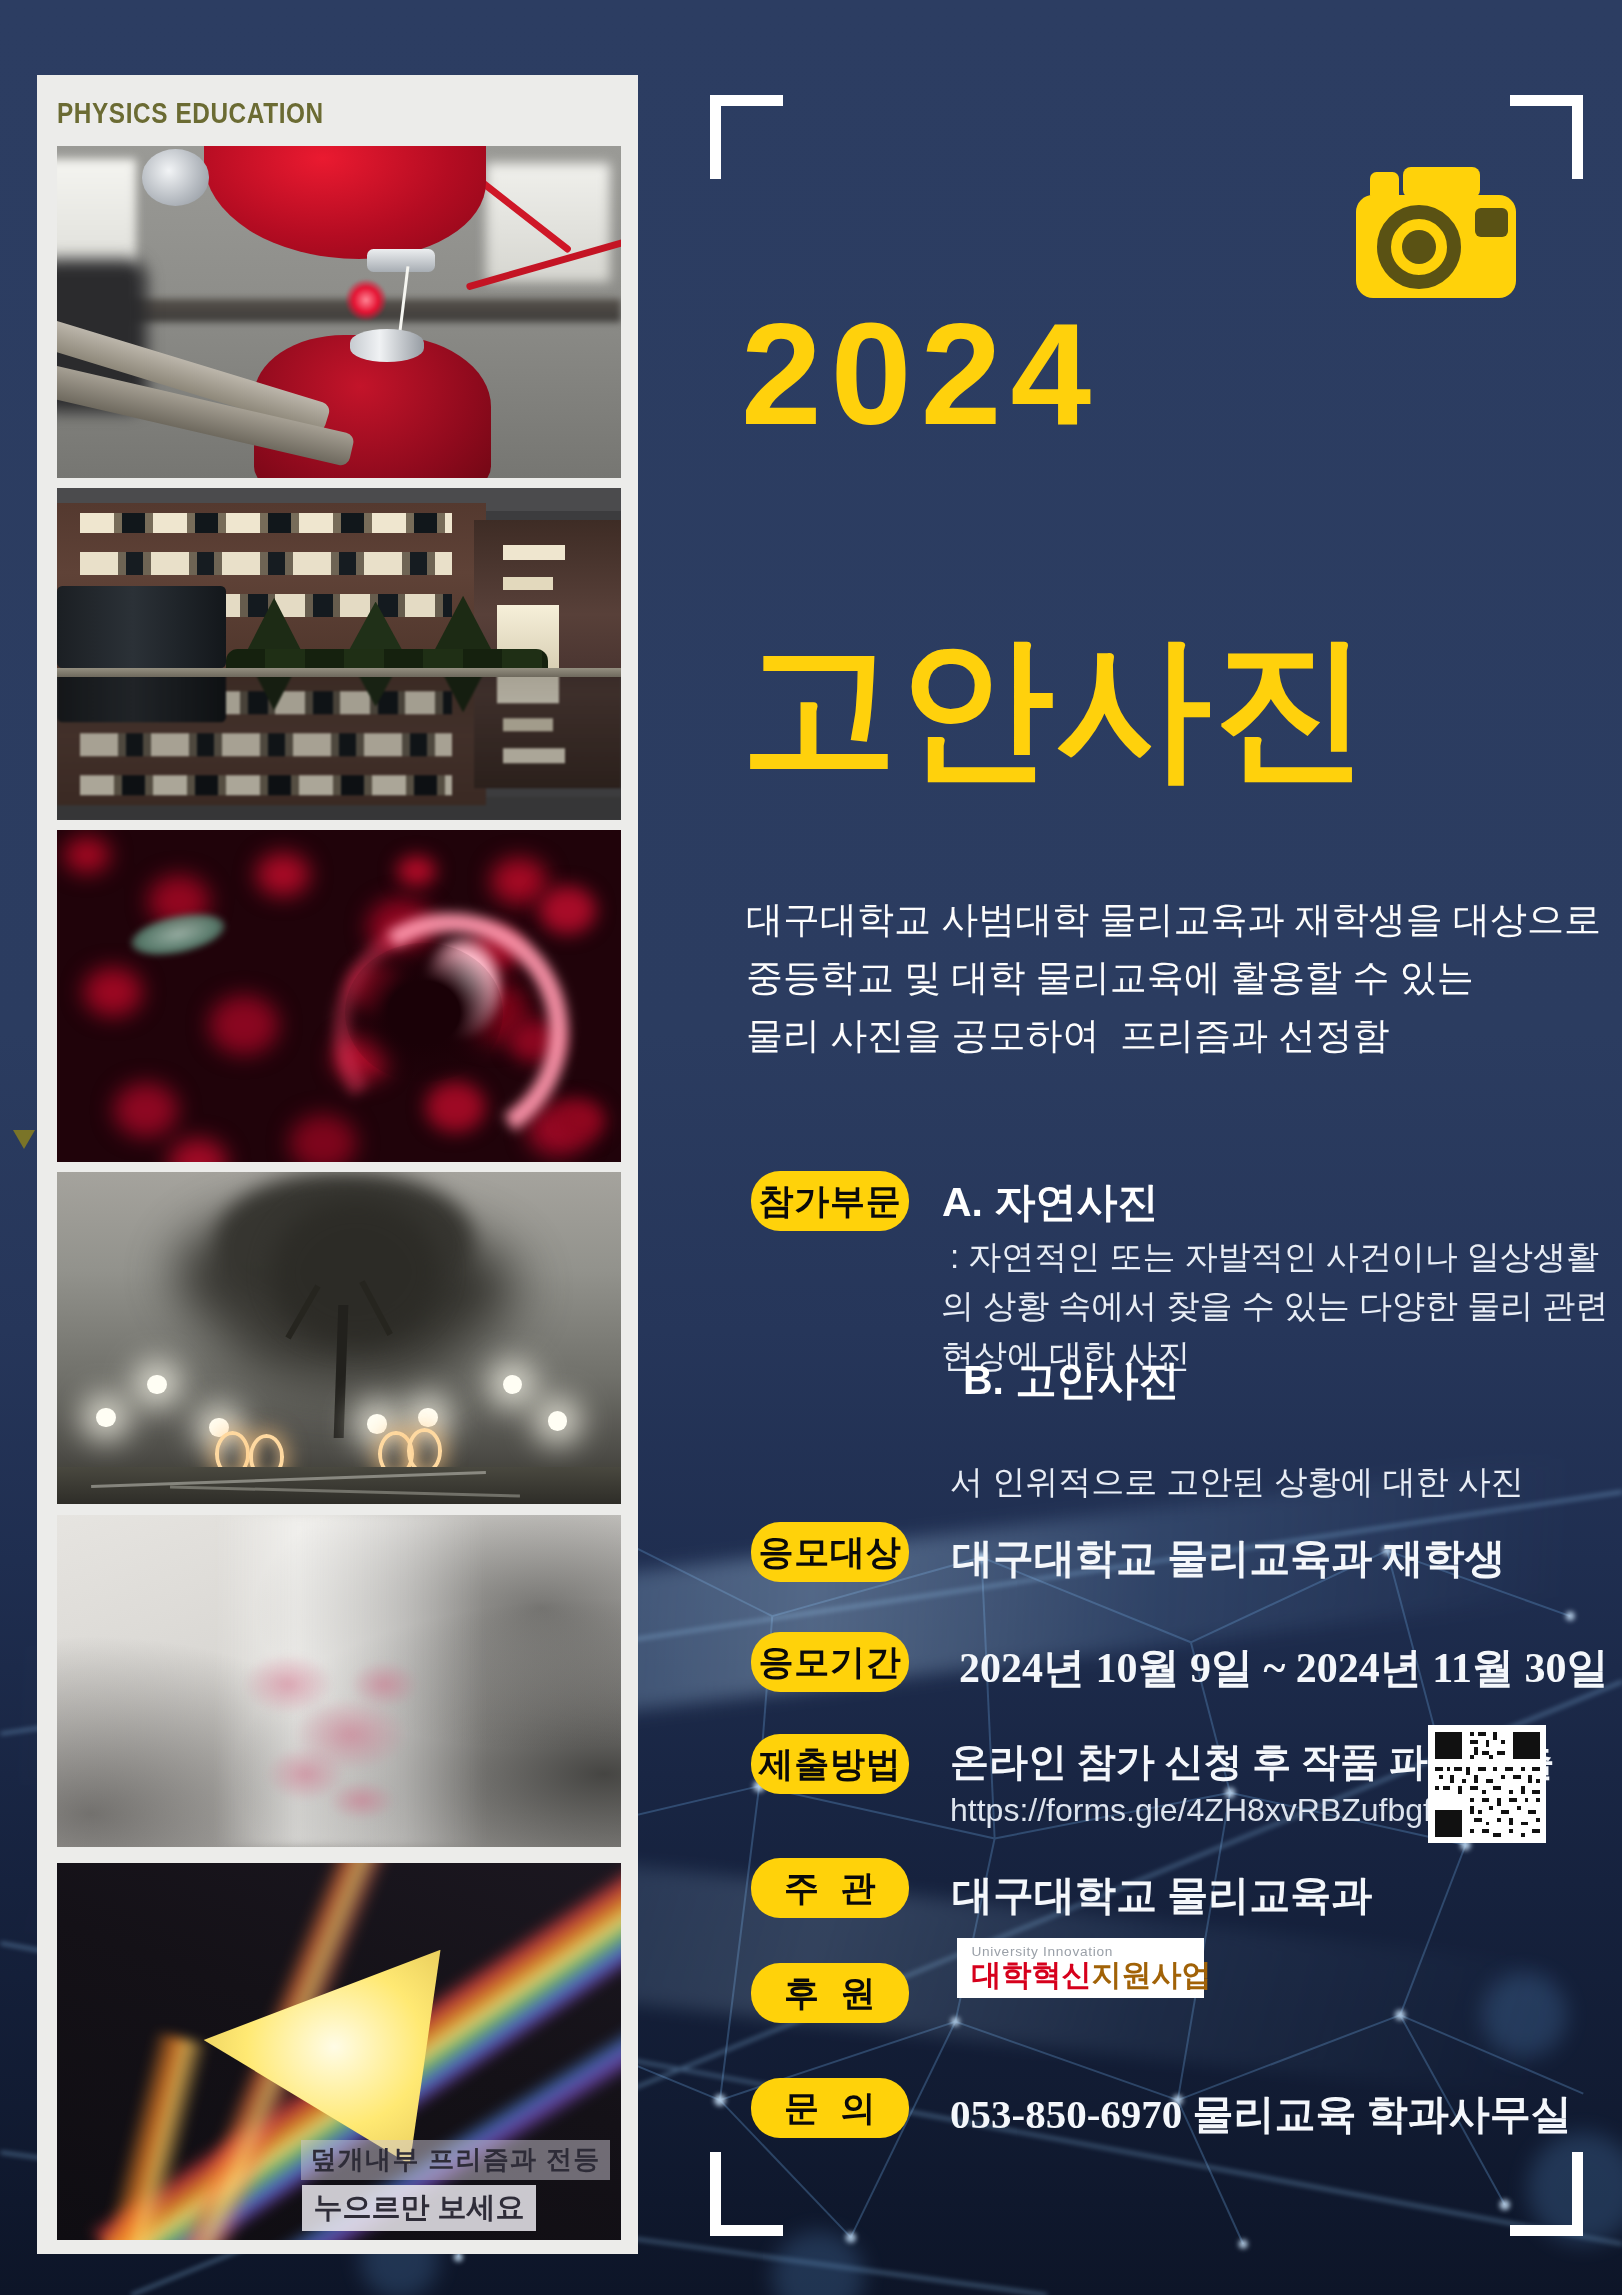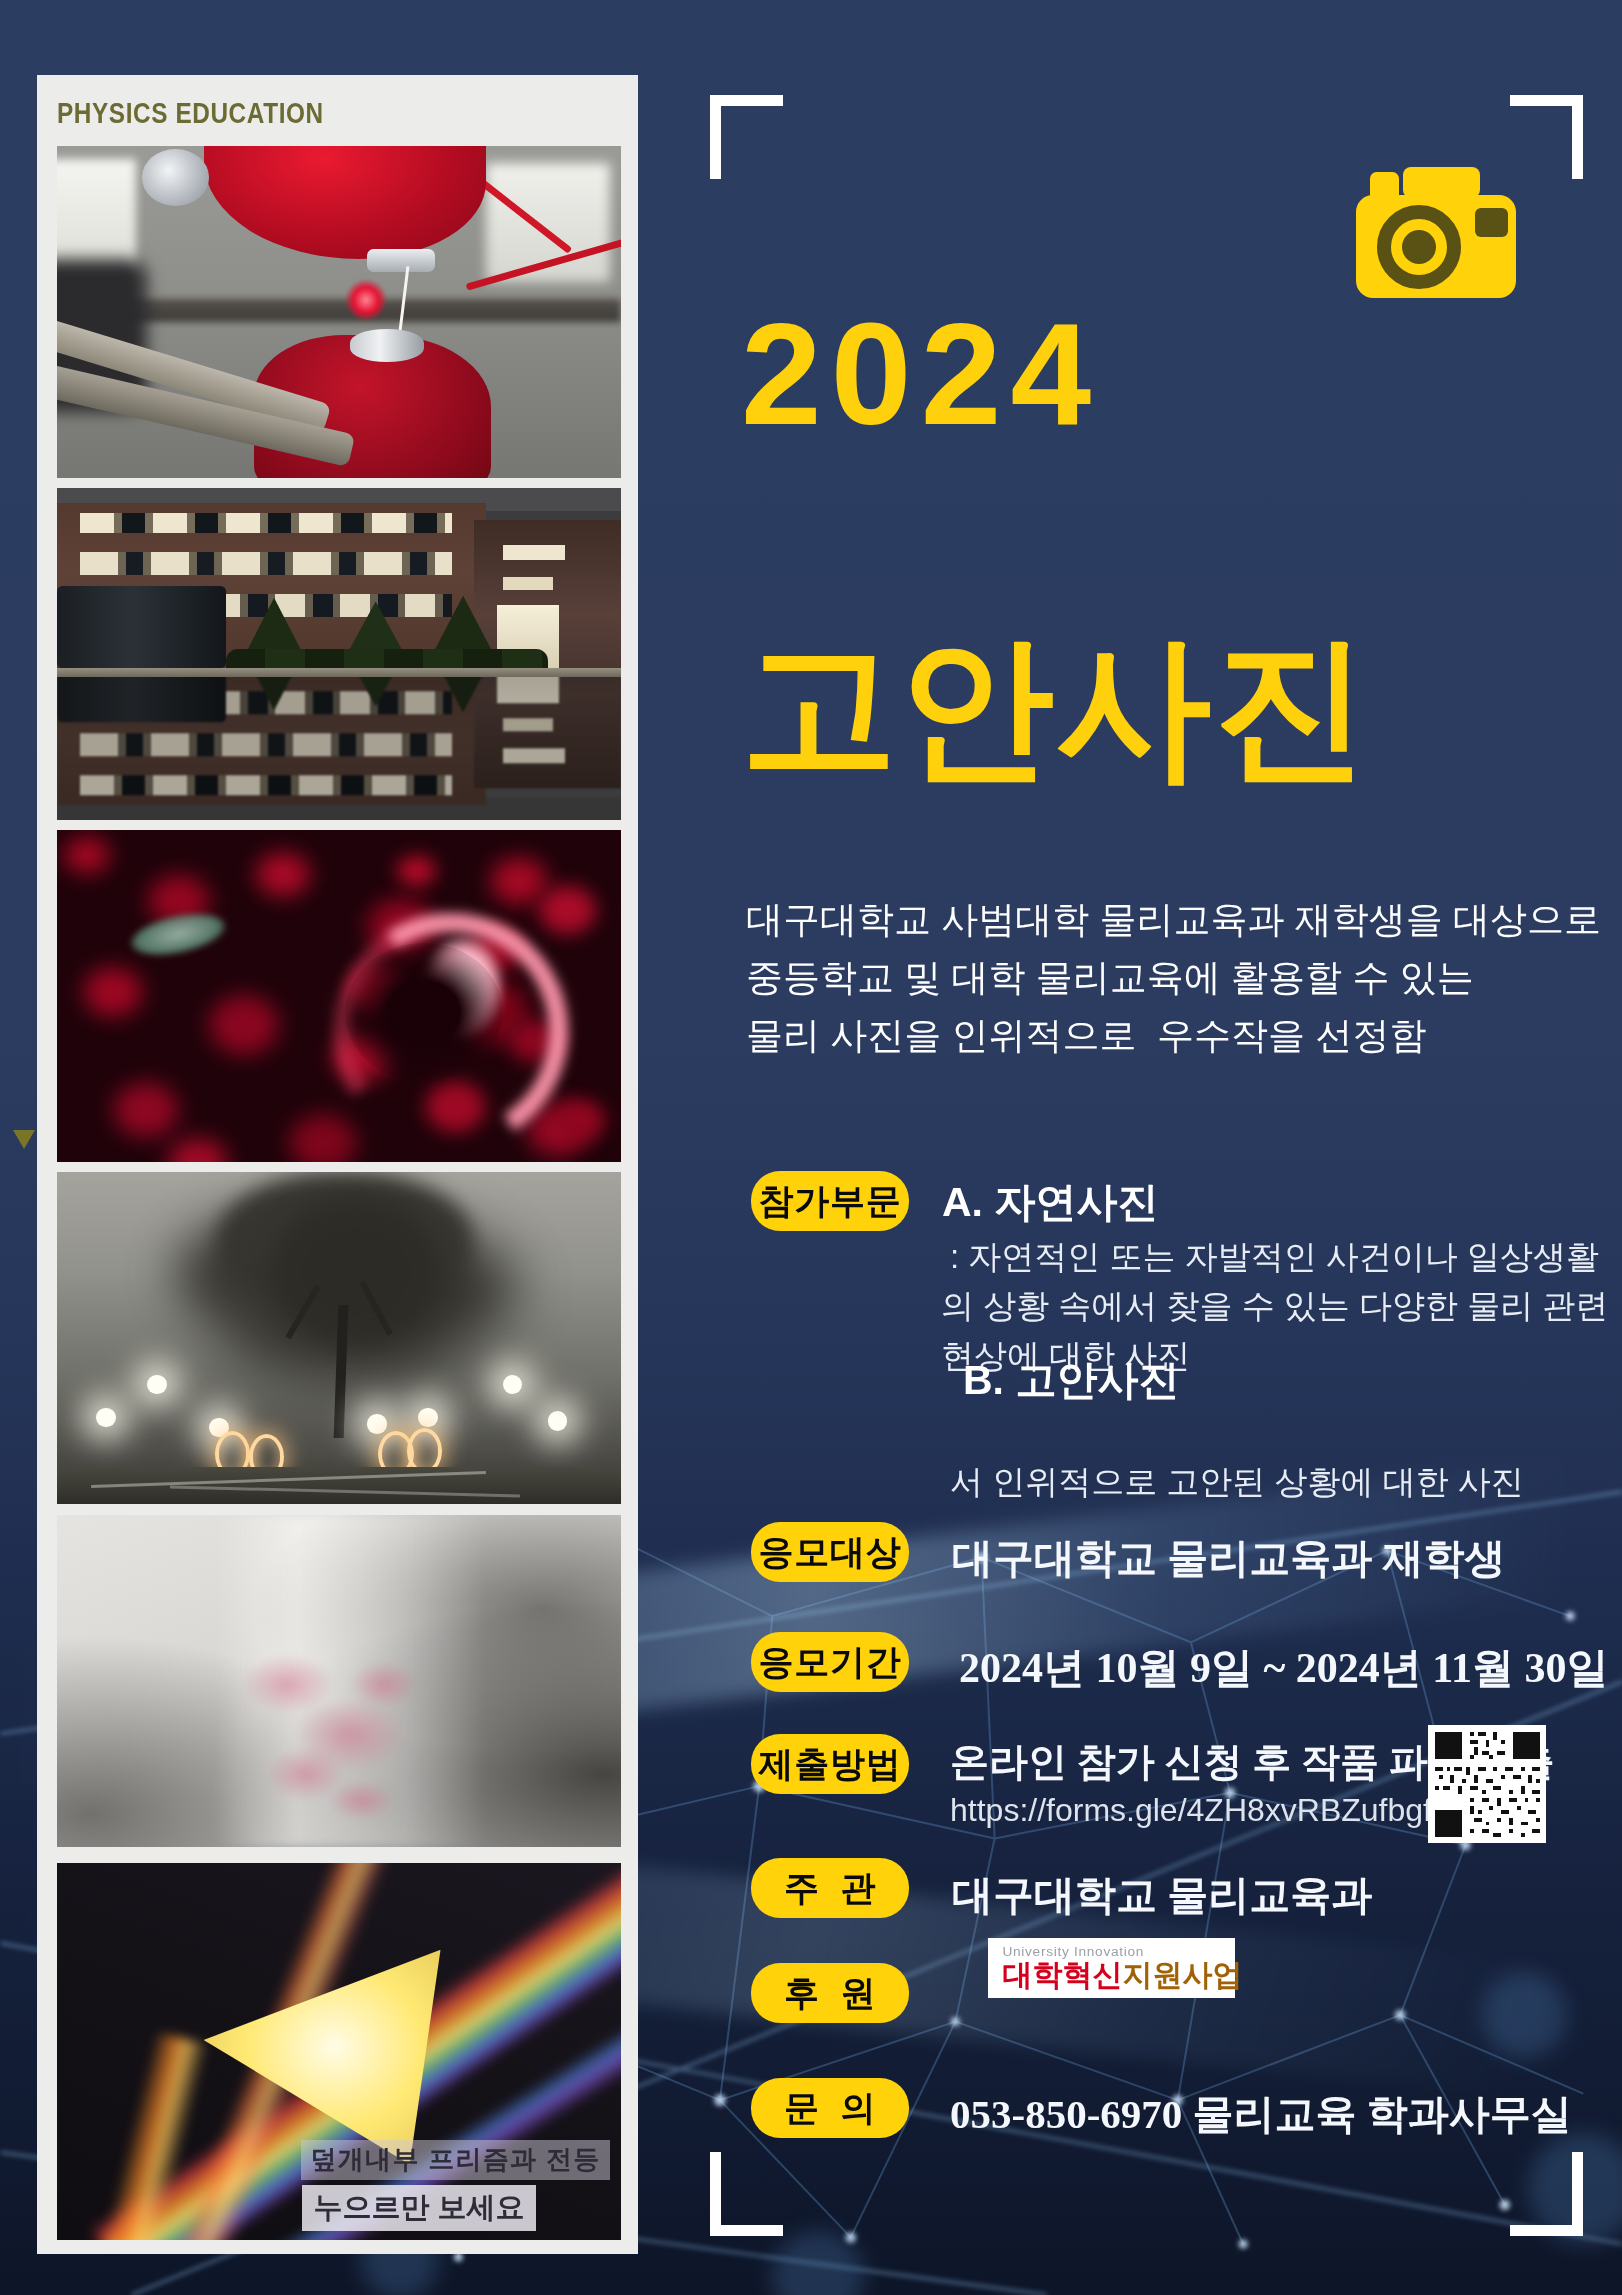--- a/index.html
+++ b/index.html
@@ -154,21 +154,21 @@
         color:#0a0a0a;font-weight:800;font-size:35px;display:flex;align-items:center;justify-content:center;
         white-space:pre;letter-spacing:0.7px;}
   .sec-h{position:absolute;color:#ffffff;font-size:41px;font-weight:600;}
   .sec-p{position:absolute;color:#e8edf5;font-size:33px;line-height:50px;font-weight:400;}
   .sec-t{position:absolute;color:#f4f7fb;font-size:41px;font-weight:600;font-family:Liberation Serif, serif;}
 
   #qr{position:absolute;left:1428px;top:1725px;width:118px;height:118px;background:#fff;}
   #qr svg{position:absolute;left:2.6px;top:2.6px;width:113px;height:113px;shape-rendering:crispEdges;}
 
   #logo-box{position:absolute;left:957px;top:1938px;width:247px;height:60px;background:#ffffff;
-            display:flex;align-items:center;padding:2.6px 9.2px 2.6px 7.9px;box-sizing:border-box;gap:6.5px;margin-left:31px;}
+            display:flex;align-items:center;padding:2.6px 9.2px 2.6px 7.9px;box-sizing:border-box;gap:6.5px;}
   #logo-texts{display:flex;flex-direction:column;line-height:1.05;}
   #logo-small{font-size:13.7px;color:#9aa0a8;letter-spacing:0.7px;}
   #logo-row{font-size:30px;font-weight:800;white-space:nowrap;}
   #logo-bold{color:#d6001c;}
   #logo-rest{color:#a16207;font-weight:700;}
 
   #tri-marker{position:absolute;left:13px;top:1130px;width:0;height:0;
               border-left:11px solid transparent;border-right:11px solid transparent;border-top:19.6px solid #7a7428;}
 </style>
 </head>
@@ -396,21 +396,21 @@
     <div class="flash"></div>
       <div class="lens"></div>
   </div>
 
   <div id="t1" class="title">2024</div>
   <div id="t3" class="title">고안사진</div>
 
   <div id="intro">
     <div>대구대학교 사범대학 물리교육과 재학생을 대상으로</div>
     <div>중등학교 및 대학 물리교육에 활용할 수 있는</div>
-    <div class="pre">물리 사진을 인위적으로  우수작을 선정함</div>
+    <div class="pre">물리 사진을 공모하여  프리즘과 선정함</div>
   </div>
 
   <div class="pill" style="top:1171px;">참가부문</div>
   <div class="sec-h" style="left:942px;top:1175px;">A. 자연사진</div>
   <div class="sec-p" style="left:950px;top:1232px;">: 자연적인 또는 자발적인 사건이나 일상생활</div>
   <div class="sec-p" style="left:941px;top:1281px;">의 상황 속에서 찾을 수 있는 다양한 물리 관련</div>
   <div class="sec-p" style="left:941px;top:1331px;">현상에 대한 사진</div>
   <div class="sec-h" style="left:963px;top:1353px;">B. 고안사진</div>
   <div class="sec-p" style="left:950px;top:1457px;">서 인위적으로 고안된 상황에 대한 사진</div>
 

